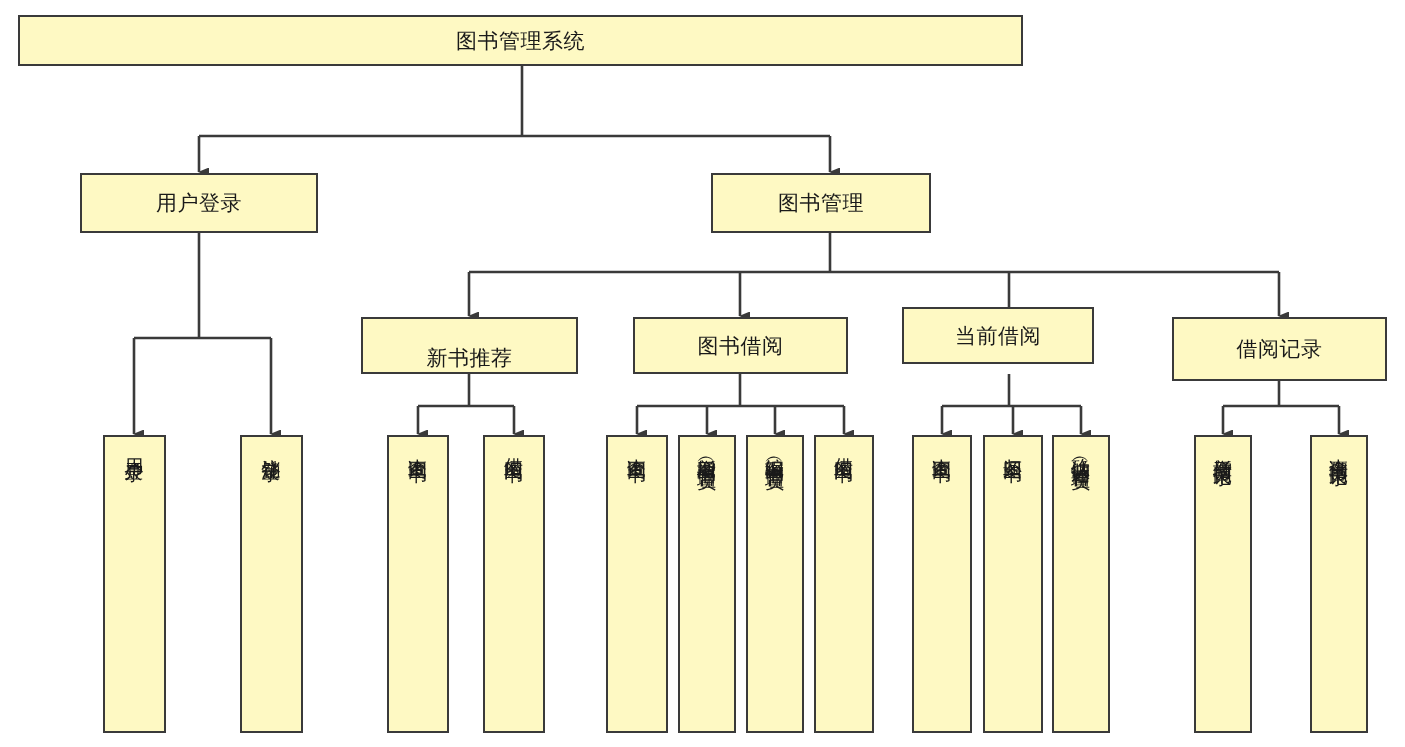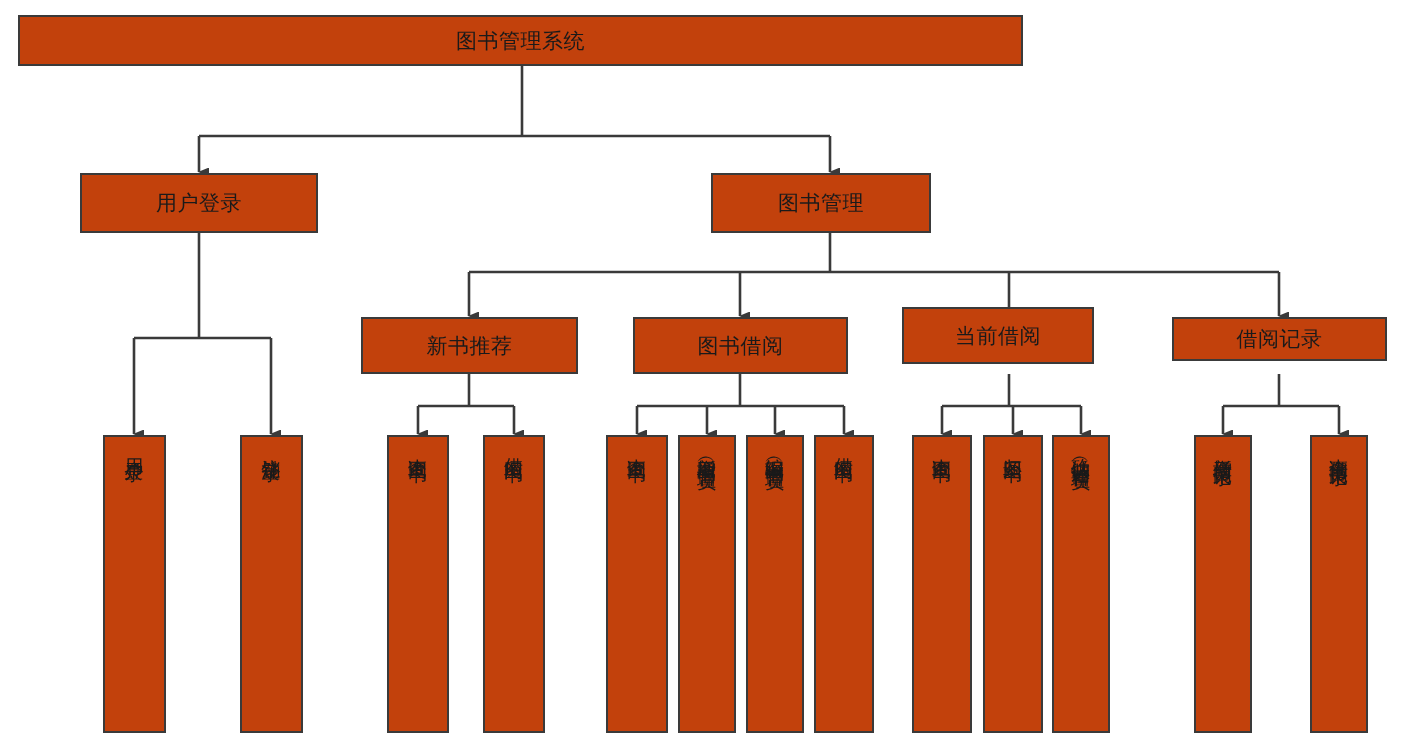--- a/index.html
+++ b/index.html
@@ -21,21 +21,21 @@
     position: absolute;
     left: 0;
     top: 0;
     width: 1405px;
     height: 747px;
   }
   .node-box {
     position: absolute;
     box-sizing: border-box;
     border: 2px solid #3a3a3a;
-    background: #c2410c;
+    background: #fef9c3;
     display: flex;
     align-items: center;
     justify-content: center;
     color: #1a1a1a;
   }
   .node-box.horizontal {
     font-size: 21px;
     letter-spacing: 0.5px;
   }
   .node-box.vertical {
@@ -114,30 +114,30 @@
   <div id="node-layer">
       <div class="node-box horizontal" style="left: 18px; top: 15px; width: 1005px; height: 51px;">
         <span class="node-label">图书管理系统</span>
       </div>
       <div class="node-box horizontal" style="left: 80px; top: 173px; width: 238px; height: 60px;">
         <span class="node-label">用户登录</span>
       </div>
       <div class="node-box horizontal" style="left: 711px; top: 173px; width: 220px; height: 60px;">
         <span class="node-label">图书管理</span>
       </div>
-      <div class="node-box horizontal" style="left: 361px; top: 317px; width: 217px; height: 57px;">
+      <div class="node-box horizontal" style="left: 361px; top: 317px; width: 217px; height: 57px; align-items: flex-end;">
         <span class="node-label">新书推荐</span>
       </div>
       <div class="node-box horizontal" style="left: 633px; top: 317px; width: 215px; height: 57px;">
         <span class="node-label">图书借阅</span>
       </div>
       <div class="node-box horizontal" style="left: 902px; top: 307px; width: 192px; height: 57px;">
         <span class="node-label">当前借阅</span>
       </div>
-      <div class="node-box horizontal" style="left: 1172px; top: 317px; width: 215px; height: 44px;">
+      <div class="node-box horizontal" style="left: 1172px; top: 317px; width: 215px; height: 64px;">
         <span class="node-label">借阅记录</span>
       </div>
       <div class="node-box vertical" style="left: 103px; top: 435px; width: 63px; height: 298px;">
         <span class="node-label">用户登录</span>
       </div>
       <div class="node-box vertical" style="left: 240px; top: 435px; width: 63px; height: 298px;">
         <span class="node-label">注销登录</span>
       </div>
       <div class="node-box vertical" style="left: 387px; top: 435px; width: 62px; height: 298px;">
         <span class="node-label">查询图书</span>

